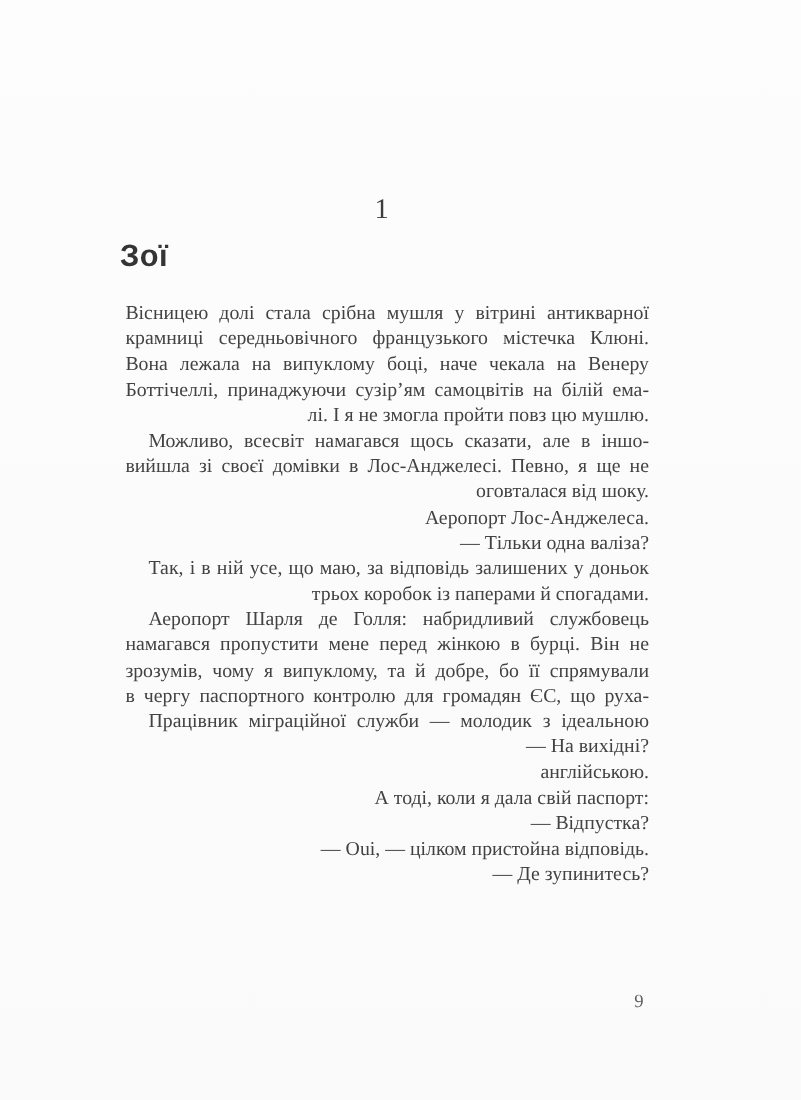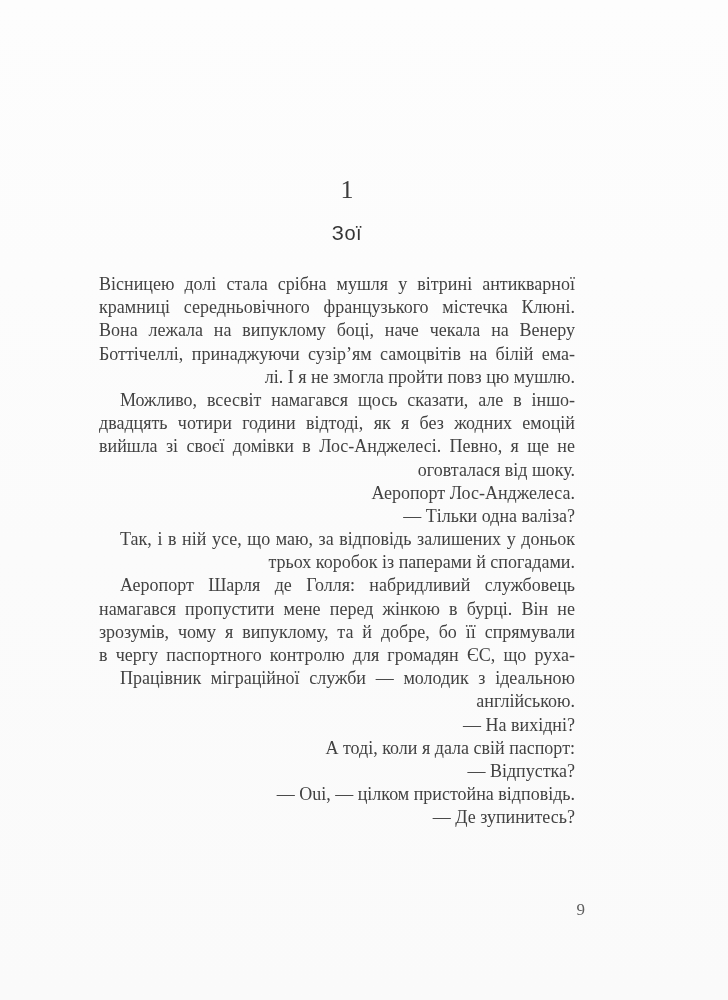--- a/index.html
+++ b/index.html
@@ -27,32 +27,31 @@
     font-family: "Liberation Serif", serif;
     font-size: 26px;
     line-height: 28px;
     color: #3d3d3d;
   }
   .chapter-title {
     position: absolute;
     top: 218px;
     left: 109px;
     width: 476px;
-    text-align: center;
     font-family: "Liberation Sans", sans-serif;
-    font-weight: 400;
-    font-size: 20px;
+    font-weight: 700;
+    font-size: 28px;
     line-height: 30px;
     letter-spacing: 0.5px;
     color: #343434;
   }
   .text-block {
     position: absolute;
     top: 273px;
-    left: 99px;
+    left: 114px;
     width: 476px;
     font-size: 18px;
     line-height: 23.2px;
     color: #424242;
   }
   .line {
     height: 23.2px;
     overflow: hidden;
     text-align: right;
     white-space: normal;
@@ -86,34 +85,33 @@
 
   <div class="chapter-title">Зої</div>
 
   <div class="text-block" id="text-block">
       <div class="line j"><span>Вісницею долі стала срібна мушля у вітрині антикварної</span></div>
       <div class="line j"><span>крамниці середньовічного французького містечка Клюні.</span></div>
       <div class="line j"><span>Вона лежала на випуклому боці, наче чекала на Венеру</span></div>
       <div class="line j"><span>Боттічеллі, принаджуючи сузір’ям самоцвітів на білій ема-</span></div>
       <div class="line"><span>лі. І я не змогла пройти повз цю мушлю.</span></div>
       <div class="line j ind"><span>Можливо, всесвіт намагався щось сказати, але в іншо-</span></div>
-      <div class="line j"><span>двадцять чотири години відтоді, як я без жодних емоцій</span></div>
       <div class="line j"><span>вийшла зі своєї домівки в Лос-Анджелесі. Певно, я ще не</span></div>
       <div class="line"><span>оговталася від шоку.</span></div>
       <div class="line ind"><span>Аеропорт Лос-Анджелеса.</span></div>
       <div class="line ind"><span>— Тільки одна валіза?</span></div>
       <div class="line j ind"><span>Так, і в ній усе, що маю, за відповідь залишених у доньок</span></div>
       <div class="line"><span>трьох коробок із паперами й спогадами.</span></div>
       <div class="line j ind"><span>Аеропорт Шарля де Голля: набридливий службовець</span></div>
       <div class="line j"><span>намагався пропустити мене перед жінкою в бурці. Він не</span></div>
       <div class="line j"><span>зрозумів, чому я випуклому, та й добре, бо її спрямували</span></div>
       <div class="line j"><span>в чергу паспортного контролю для громадян ЄС, що руха-</span></div>
       <div class="line j ind"><span>Працівник міграційної служби — молодик з ідеальною</span></div>
+      <div class="line ind"><span>— На вихідні?</span></div>
       <div class="line"><span>англійською.</span></div>
-      <div class="line ind"><span>— На вихідні?</span></div>
       <div class="line ind"><span>А тоді, коли я дала свій паспорт:</span></div>
       <div class="line ind"><span>— Відпустка?</span></div>
       <div class="line ind"><span>— </span><span class="it">Oui</span><span>, — цілком пристойна відповідь.</span></div>
       <div class="line ind"><span>— Де зупинитесь?</span></div>
     </div>
 
   <div class="page-number">9</div>
 
 </div>
 

